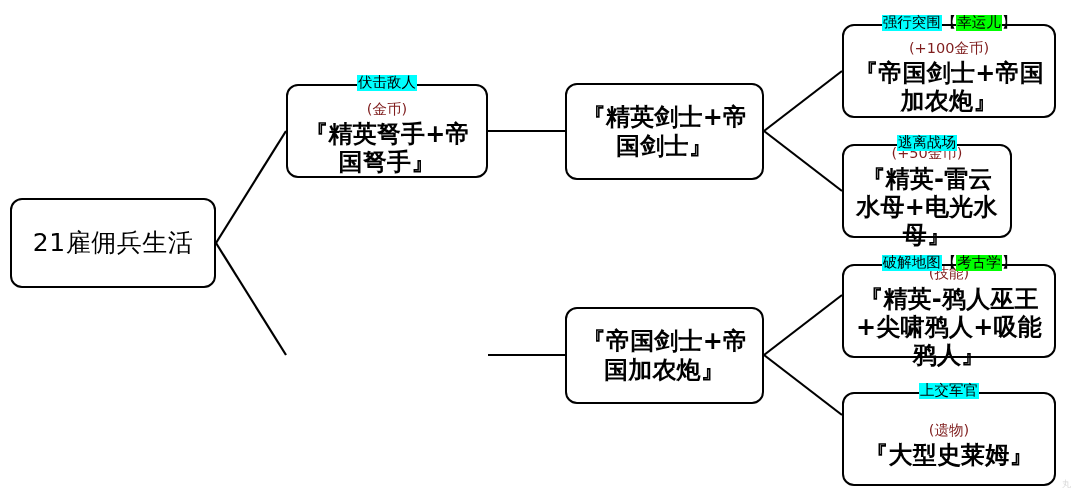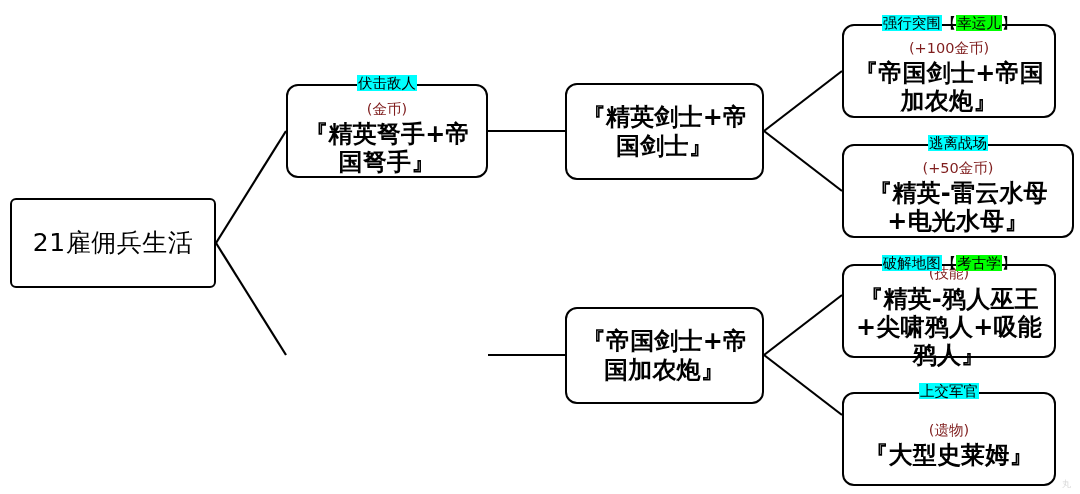--- a/index.html
+++ b/index.html
@@ -36,31 +36,31 @@
     align-items: center;
     justify-content: center;
     text-align: center;
     color: #000000;
     padding: 2px 6px;
     line-height: 1.18;
   }
   .node-root {
     font-size: 25px;
     letter-spacing: 0.5px;
-    border-radius: 6px;
   }
   .hdr {
     position: absolute;
     top: -10px;
     left: 0;
     right: 0;
     text-align: center;
     font-size: 14.5px;
     line-height: 1.1;
     white-space: nowrap;
+    font-family: Liberation Mono, monospace;
   }
   .hl-cyan {
     background: #00ffff;
     padding: 0 1px;
   }
   .hl-green {
     background: #00ff00;
     padding: 0 1px;
   }
   .brk {
@@ -127,21 +127,21 @@
   </div>
 
   <div class="node" style="left:842px; top:24px; width:214px; height:94px;">
     <div class="hdr">
       <span class="hl-cyan">强行突围</span><span class="brk">【</span><span class="hl-green">幸运儿</span><span class="brk">】</span>
     </div>
     <div class="sub">(+100金币)</div>
     <div class="main-text">『帝国剑士+帝国加农炮』</div>
   </div>
 
-  <div class="node" style="left:842px; top:144px; width:232px; height:94px;">
+  <div class="node" style="left:842px; top:144px; width:170px; height:94px;">
     <div class="hdr">
       <span class="hl-cyan">逃离战场</span>
     </div>
     <div class="sub">(+50金币)</div>
     <div class="main-text">『精英-雷云水母+电光水母』</div>
   </div>
 
 
   <div class="node" style="left:565px; top:307px; width:199px; height:97px;">
     <div class="main-text">『帝国剑士+帝国加农炮』</div>

